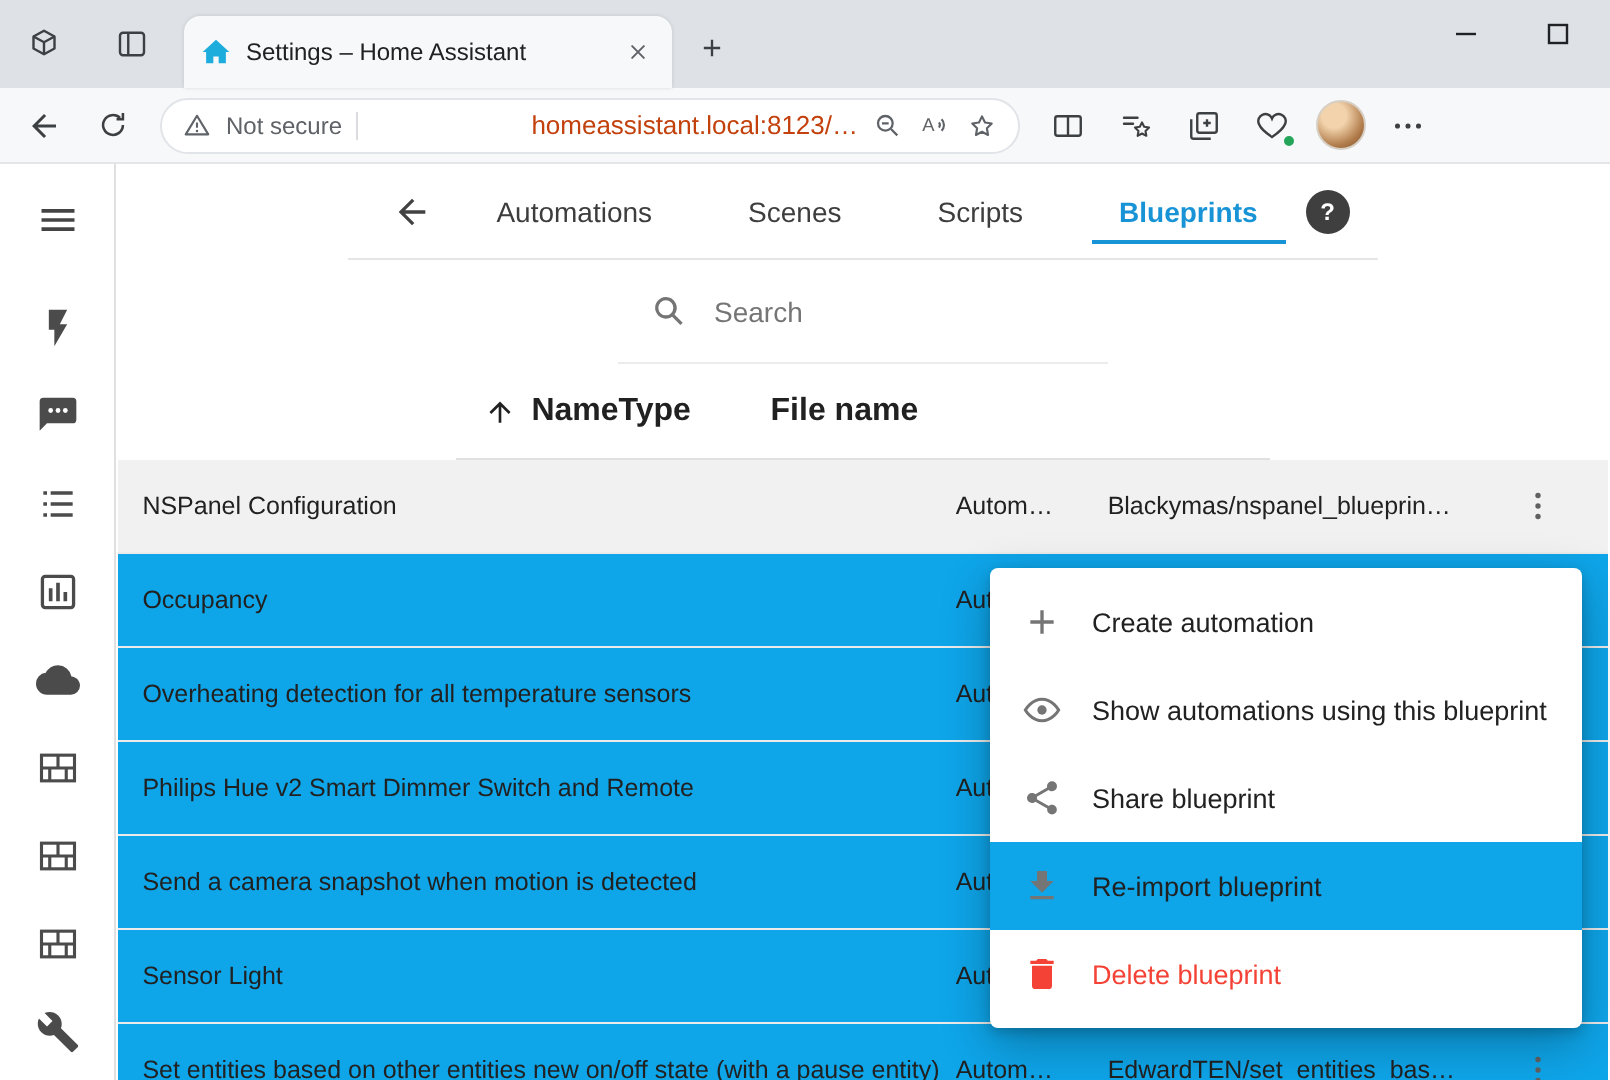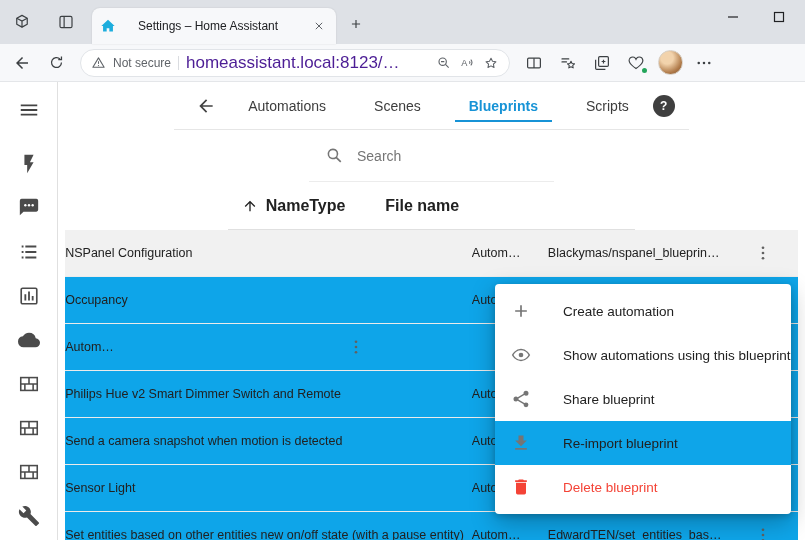--- a/index.html
+++ b/index.html
@@ -9,34 +9,34 @@
   }
   *{box-sizing:border-box;margin:0;padding:0;}
   html,body{width:805px;height:540px;}
   body{font-family:"Liberation Sans","DejaVu Sans",sans-serif;overflow:hidden;background:#fff;color:var(--text);}
   svg{display:block;}
   button{font-family:inherit;}
 
   
   .tabbar{height:44px;background:var(--chrome-bg);position:relative;}
   .tb-iconbtn{position:absolute;top:8px;width:28px;height:28px;border:none;background:transparent;border-radius:6px;display:flex;align-items:center;justify-content:center;color:#3c4043;cursor:pointer;}
-  .tab{position:absolute;left:92px;top:8px;width:244px;height:36px;background:var(--toolbar-bg);border-radius:8px 8px 0 0;display:flex;align-items:center;gap:22px;padding:0 8px;box-shadow:0 0 2px rgba(0,0,0,.12);}
+  .tab{position:absolute;left:92px;top:8px;width:244px;height:36px;background:var(--toolbar-bg);border-radius:8px 8px 0 0;display:flex;align-items:center;gap:7px;padding:0 8px;box-shadow:0 0 2px rgba(0,0,0,.12);}
   .tab-title{flex:1;font-size:12px;color:#202124;white-space:nowrap;overflow:hidden;text-overflow:ellipsis;}
   .tab-close{border:none;background:transparent;width:18px;height:18px;border-radius:4px;display:flex;align-items:center;justify-content:center;color:#5f6368;cursor:pointer;flex:none;}
   .newtab{position:absolute;left:344px;top:12px;width:24px;height:24px;border:none;background:transparent;border-radius:4px;display:flex;align-items:center;justify-content:center;color:#3c4043;cursor:pointer;}
   .win-controls{position:absolute;left:710px;top:0;display:flex;height:33px;}
   .win-btn{width:46px;height:33px;border:none;background:transparent;display:flex;align-items:center;justify-content:center;color:#202124;cursor:pointer;}
 
   
   .navbar{height:38px;background:var(--toolbar-bg);display:flex;align-items:center;padding:0 6px;gap:2px;border-bottom:1px solid #e4e6e9;}
   .nav-btn{width:32px;height:32px;border:none;background:transparent;border-radius:6px;display:flex;align-items:center;justify-content:center;color:#3c4043;cursor:pointer;flex:none;position:relative;}
   .addressbar{flex:0 0 430px;height:28px;margin:0 6px;background:#fff;border:1px solid #e1e4e8;border-radius:14px;display:flex;align-items:center;gap:7px;padding:0 10px;color:var(--muted);}
   .addr-label{font-size:12px;color:var(--muted);white-space:nowrap;}
   .addr-sep{width:1px;height:14px;background:#dadce0;flex:none;}
-  .addr-url{flex:1;font-size:17px;color:#4c1d95;white-space:nowrap;overflow:hidden;text-overflow:ellipsis;}
+  .addr-url{flex:1;font-size:13px;color:#c2410c;white-space:nowrap;overflow:hidden;text-overflow:ellipsis;text-align:right;}
   .addr-icon{color:var(--muted);flex:none;background:none;border:none;cursor:pointer;display:flex;align-items:center;}
   .avatar{width:25px;height:25px;border-radius:50%;background:radial-gradient(circle at 35% 30%, #f2d3ac 0 28%, #b07b4a 68%, #7a4e2a);border:1px solid #d7cfc4;}
   .green-dot{position:absolute;right:3px;bottom:4px;width:9px;height:9px;border-radius:50%;background:var(--green);border:2px solid var(--toolbar-bg);}
 
   
   .app{display:flex;height:458px;}
   .sidebar{width:58px;border-right:1px solid var(--border);padding-top:6px;display:flex;flex-direction:column;align-items:center;background:#fff;flex:none;}
   .sb-btn{width:48px;height:44px;border:none;background:transparent;display:flex;align-items:center;justify-content:center;color:var(--ha-icon);cursor:pointer;border-radius:8px;}
   .sb-btn.menu{margin-bottom:10px;color:#444;}
   .main{flex:1;min-width:0;position:relative;display:flex;flex-direction:column;background:#fff;align-items:center;}
@@ -58,26 +58,26 @@
   
   .thead{height:48px;display:flex;align-items:center;border-bottom:1px solid var(--border);font-size:16px;font-weight:700;color:var(--text);flex:none;}
   .th-name{flex:1;min-width:0;display:flex;align-items:center;gap:8px;padding-left:14px;cursor:pointer;}
   .col-type{width:76px;flex:none;}
   .col-file{width:180px;flex:none;}
   .col-menu{width:70px;flex:none;display:flex;justify-content:center;}
   .rows{flex:1;overflow:hidden;}
   .row{height:47px;display:flex;align-items:center;border-bottom:1px solid #ebebeb;font-size:12.5px;color:var(--text);cursor:pointer;background:#0ea5e9;}
   .row.selected{background:#f1f1f1;}
   .cell{white-space:nowrap;overflow:hidden;text-overflow:ellipsis;}
-  .cell.name{flex:1;min-width:0;padding-right:8px;}
+  .cell.name{flex:1;min-width:0;padding-left:12px;padding-right:8px;}
   .kebab-btn{border:none;background:none;color:#616161;cursor:pointer;padding:4px;}
 
   
   .context-menu{position:absolute;left:437px;top:202px;width:296px;background:#fff;border-radius:4px;padding:5px 0;z-index:10;box-shadow:0 8px 24px rgba(0,0,0,.28),0 2px 6px rgba(0,0,0,.18);}
-  .menu-item{height:44px;display:flex;align-items:center;gap:32px;padding:0 12px 0 16px;font-size:13.5px;color:var(--text);cursor:pointer;white-space:nowrap;}
+  .menu-item{height:44px;display:flex;align-items:center;gap:15px;padding:0 12px 0 16px;font-size:13.5px;color:var(--text);cursor:pointer;white-space:nowrap;}
   .menu-item .mi-icon{color:#757575;flex:none;display:flex;}
   .menu-item.highlighted{background:#0ea5e9;}
   .menu-item.danger{color:var(--danger);}
   .menu-item.danger .mi-icon{color:var(--danger);}
 </style>
 </head>
 <body>
 
 <div class="tabbar">
   <button class="tb-iconbtn" style="left:8px">
@@ -278,22 +278,22 @@
 
     <header class="ha-toolbar">
       <button class="ha-back">
         <svg width="20" height="20" viewBox="0 0 24 24">
             <path fill="currentColor" d="M20 11H7.83l5.59-5.59L12 4l-8 8 8 8 1.41-1.41L7.83 13H20v-2z"></path>
           </svg>
       </button>
       <nav class="ha-tabs">
         <button class="ha-tab">Automations</button>
         <button class="ha-tab">Scenes</button>
+        <button class="ha-tab">Scripts</button>
         <button class="ha-tab active">Blueprints</button>
-        <button class="ha-tab">Scripts</button>
       </nav>
       <button class="ha-help">
         <span>?</span>
       </button>
     </header>
 
     <div class="search-row">
       <svg width="20" height="20" viewBox="0 0 24 24">
           <path fill="currentColor" d="M9.5 3a6.5 6.5 0 0 1 5.18 10.44l4.94 4.95-1.41 1.41-4.95-4.94A6.5 6.5 0 1 1 9.5 3m0 2A4.5 4.5 0 1 0 14 9.5 4.5 4.5 0 0 0 9.5 5z"></path>
         </svg>
@@ -338,20 +338,21 @@
               <svg width="18" height="18" viewBox="0 0 24 24">
                 <circle cx="12" cy="5" r="1.8" fill="currentColor"></circle>
                 <circle cx="12" cy="12" r="1.8" fill="currentColor"></circle>
                 <circle cx="12" cy="19" r="1.8" fill="currentColor"></circle>
               </svg>
             </button>
           </div>
       </div>
 
       <div class="row">
+        <div class="cell name">Overheating detection for all temperature sensors</div>
         <div class="cell col-type">Autom…</div>
         <div class="cell col-file"></div>
         <div class="col-menu">
             <button class="kebab-btn">
               <svg width="18" height="18" viewBox="0 0 24 24">
                 <circle cx="12" cy="5" r="1.8" fill="currentColor"></circle>
                 <circle cx="12" cy="12" r="1.8" fill="currentColor"></circle>
                 <circle cx="12" cy="19" r="1.8" fill="currentColor"></circle>
               </svg>
             </button>

